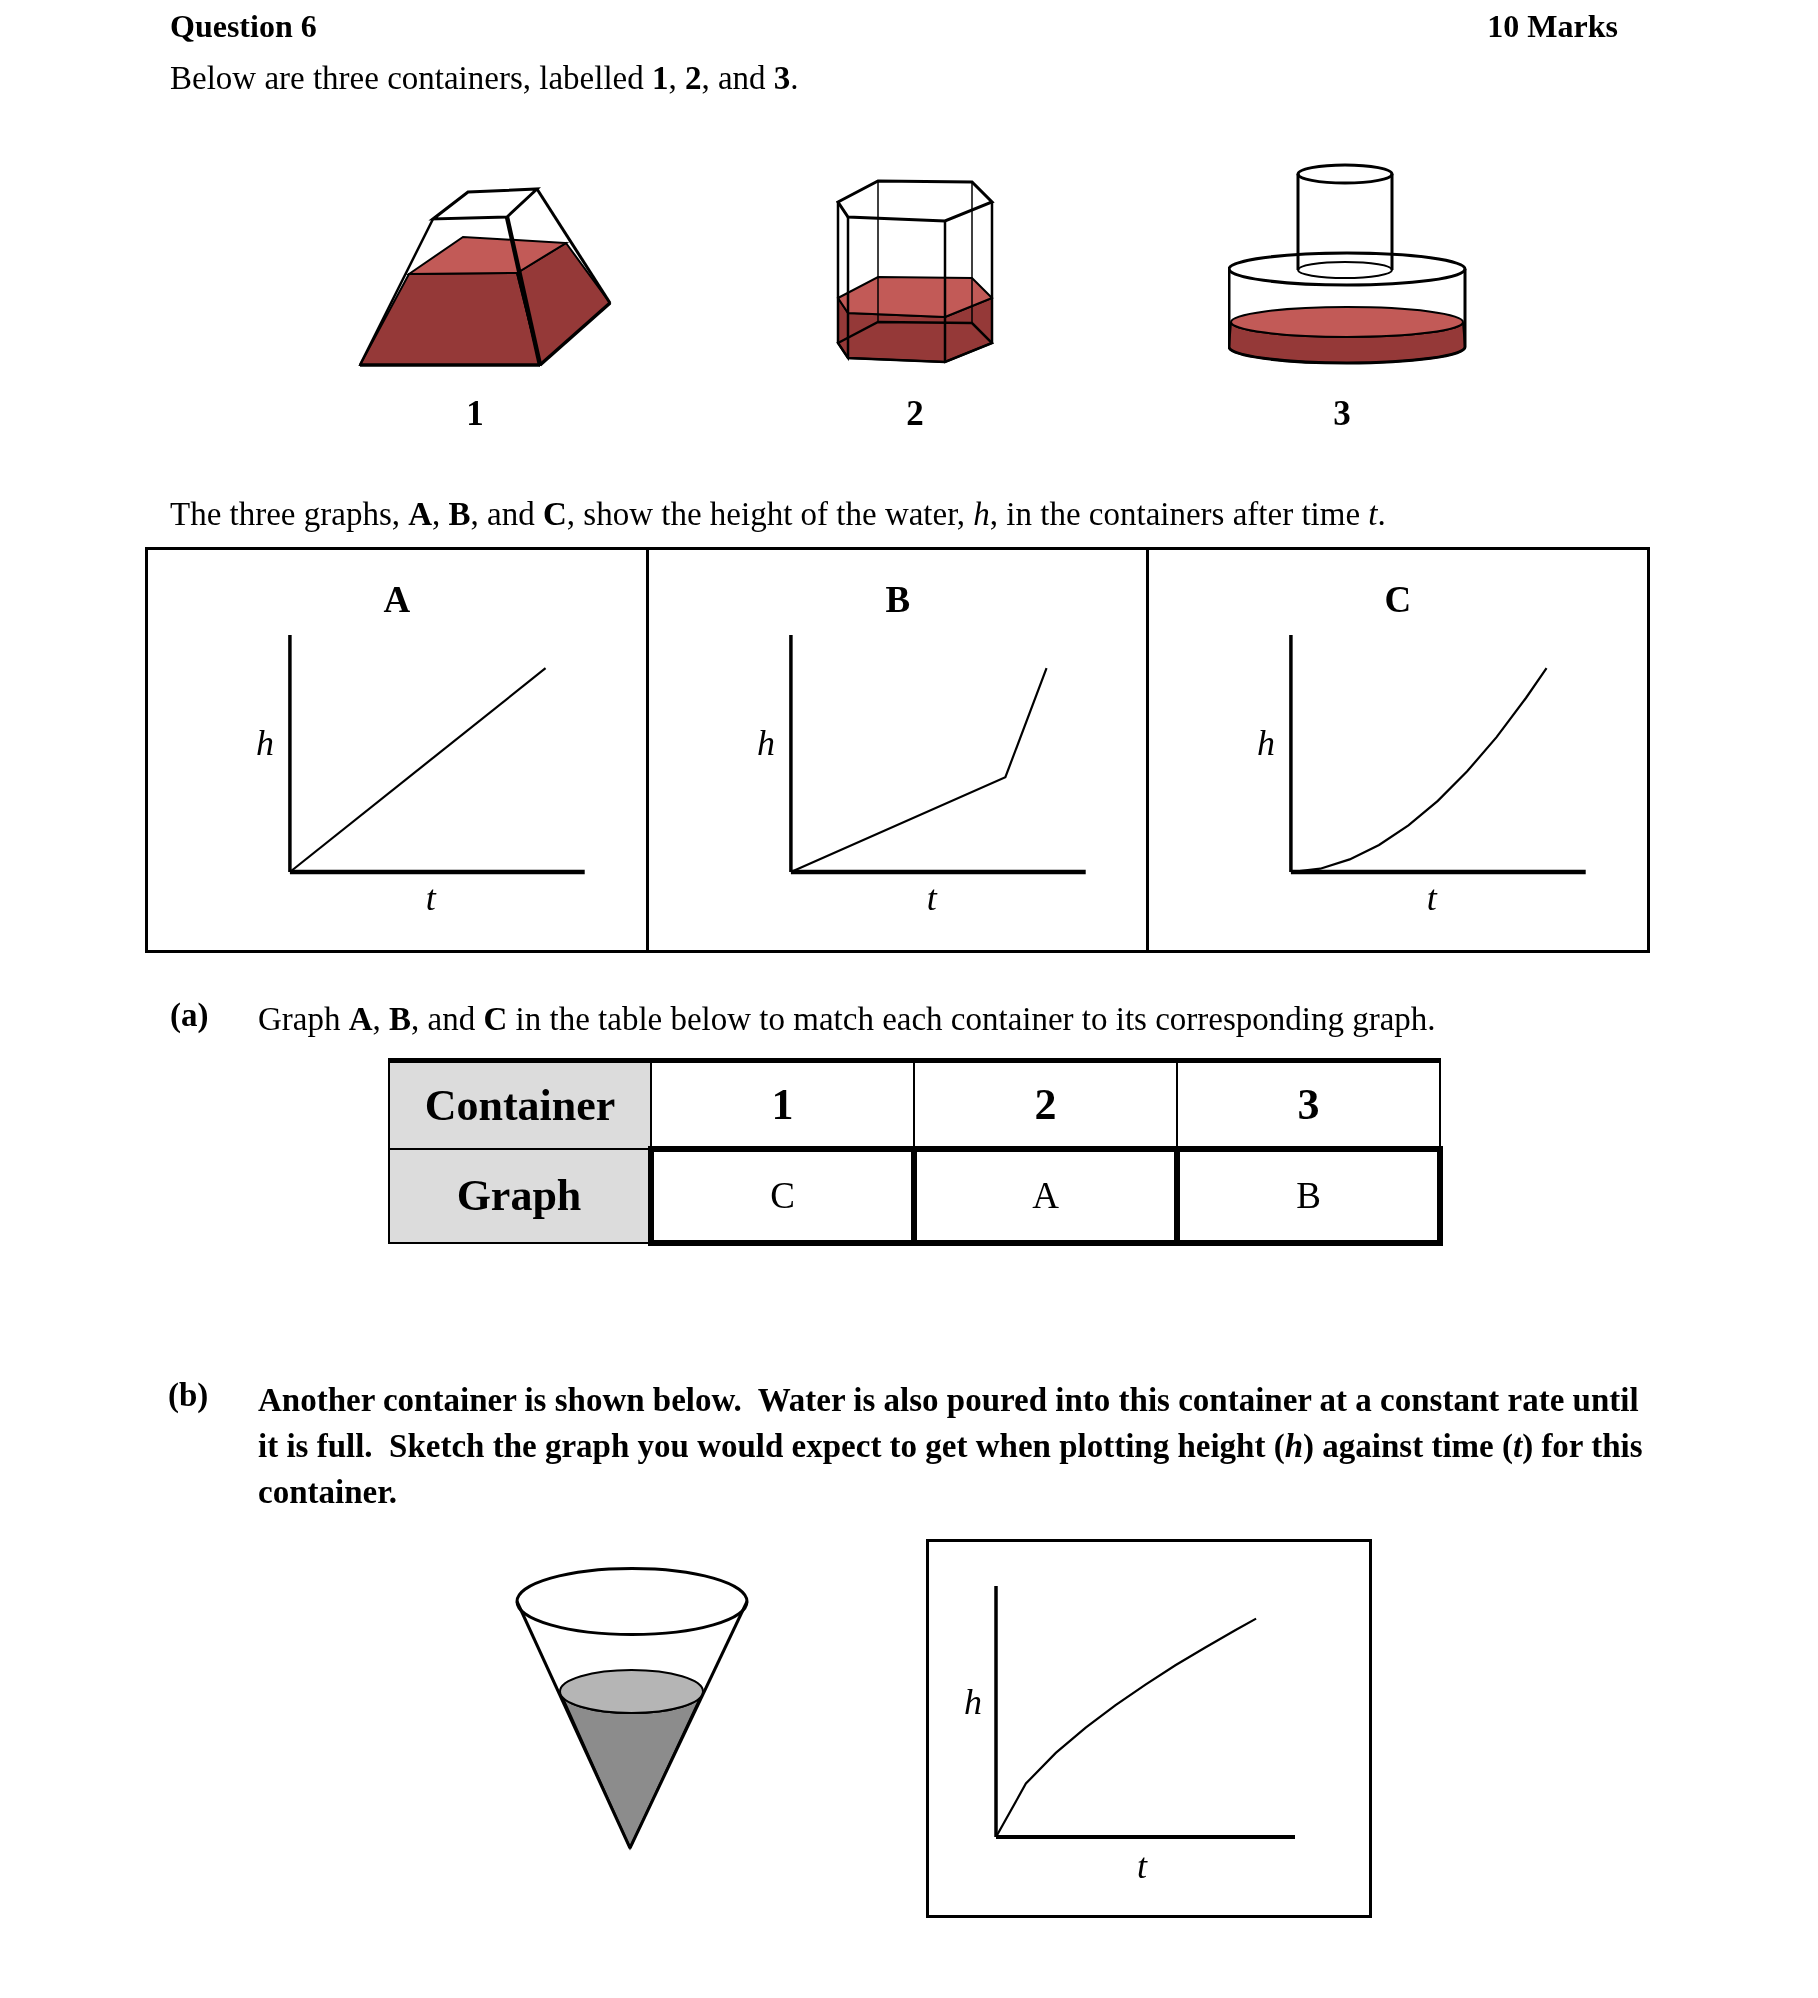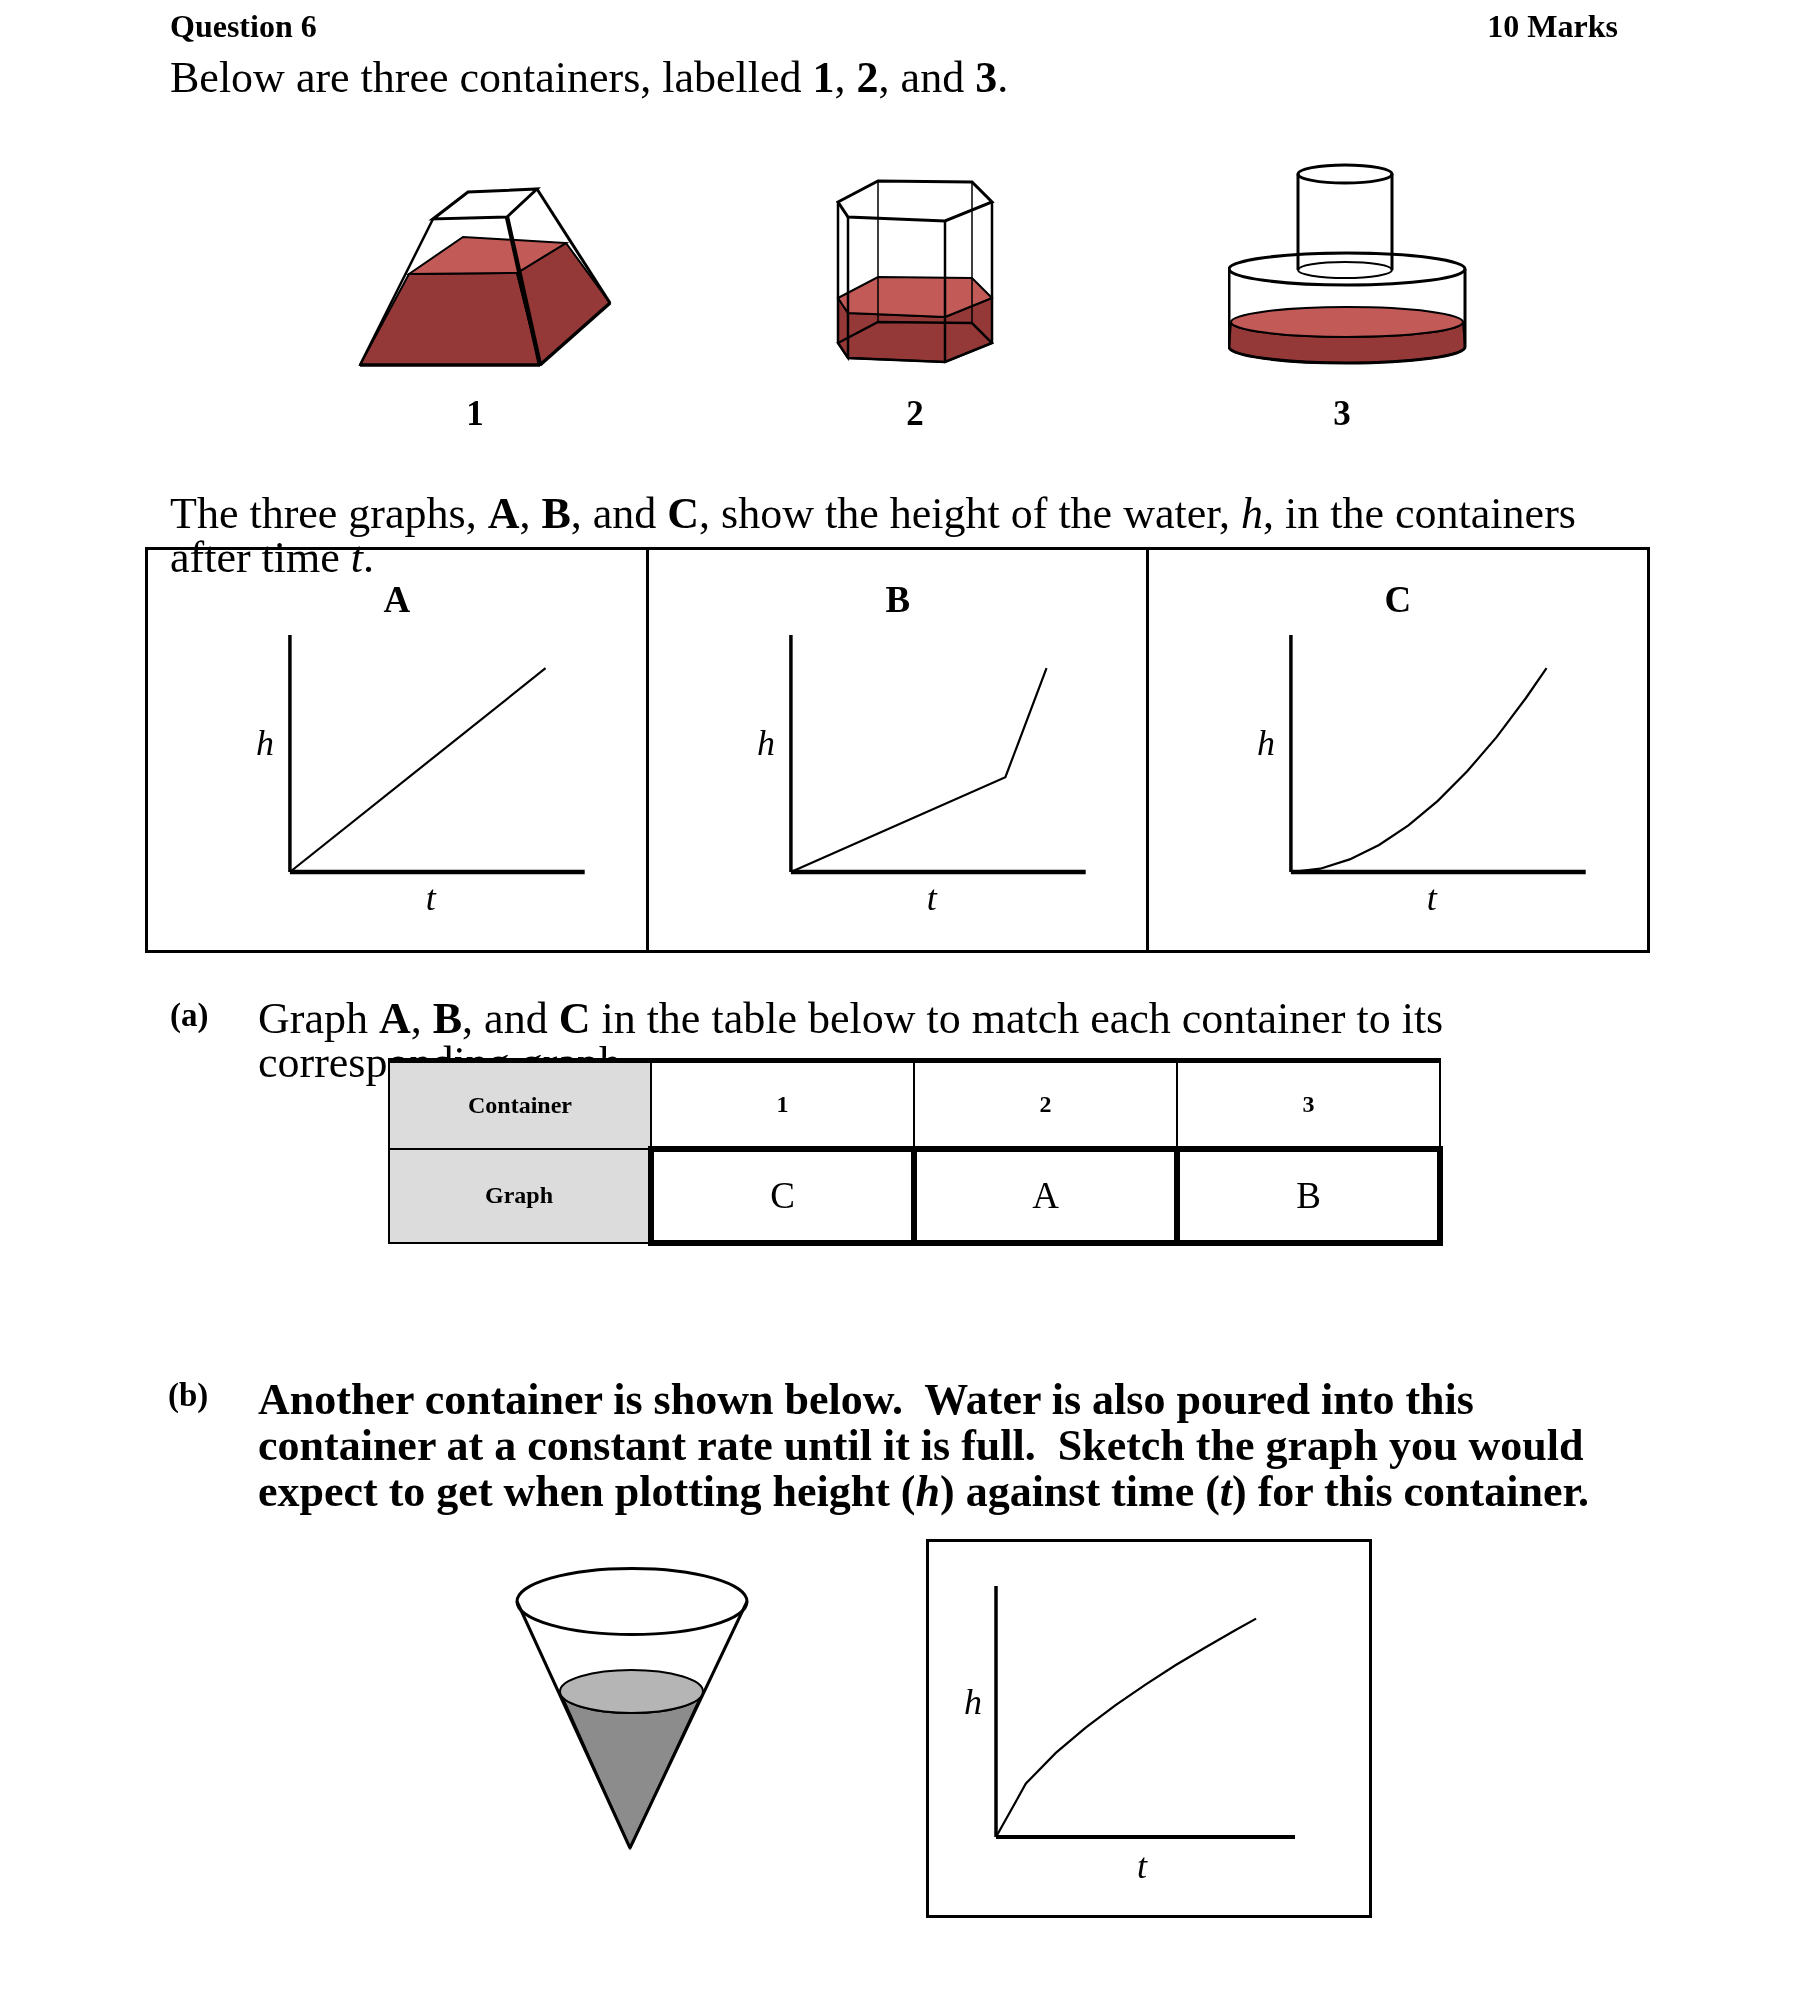--- a/index.html
+++ b/index.html
@@ -1,36 +1,36 @@
 <!DOCTYPE html>
 <html><head>
 <meta charset="utf-8">
 <style>
   html,body{margin:0;padding:0;}
   body{
     width:1818px;height:1998px;position:relative;background:#ffffff;color:#000;
     font-family:"Liberation Serif","DejaVu Serif",serif;
   }
   .abs{position:absolute;}
-  .txt{font-size:44px;line-height:44px;}
+  .txt{font-size:33px;line-height:44px;}
   span.b{font-weight:bold;}
   span.i{font-style:italic;}
   .hdr-row-flex{display:flex;justify-content:space-between;font-size:32px;font-weight:bold;}
   .cont-label{font-size:35px;font-weight:bold;text-align:center;}
   .graphs-box{border:3px solid #000;box-sizing:border-box;display:flex;}
   .gpanel{flex:1 1 0;position:relative;}
   .gpanel + .gpanel{border-left:3px solid #000;}
   .gpanel svg{display:block;width:100%;height:100%;}
   svg text{fill:#000;}
   .gtitle{font-family:"Liberation Serif",serif;font-weight:bold;font-size:37px;}
   .axlab{font-family:"Liberation Serif",serif;font-style:italic;font-size:36px;}
   .part-label{font-size:33px;font-weight:bold;}
   .wraptext{white-space:pre-wrap;font-weight:bold;}
   table.match{border-collapse:collapse;table-layout:fixed;}
-  table.match td{border:2px solid #000;text-align:center;vertical-align:middle;font-size:24px;box-sizing:border-box;}
+  table.match td{border:2px solid #000;text-align:center;vertical-align:middle;font-size:44px;box-sizing:border-box;}
   table.match tr.toprow td{border-top:5px solid #000;height:88px;}
   table.match td.rowhdr{font-weight:bold;}
   table.match td.numhdr{font-weight:bold;}
   table.match tr.ansrow td{height:94px;text-align:center;}
   table.match td.ans{border:6px solid #000;font-size:37px;font-weight:normal;}
   .answer-box{border:3px solid #000;box-sizing:border-box;position:relative;}
   .answer-box svg{display:block;width:100%;height:100%;}
 </style>
 </head>
 <body>

